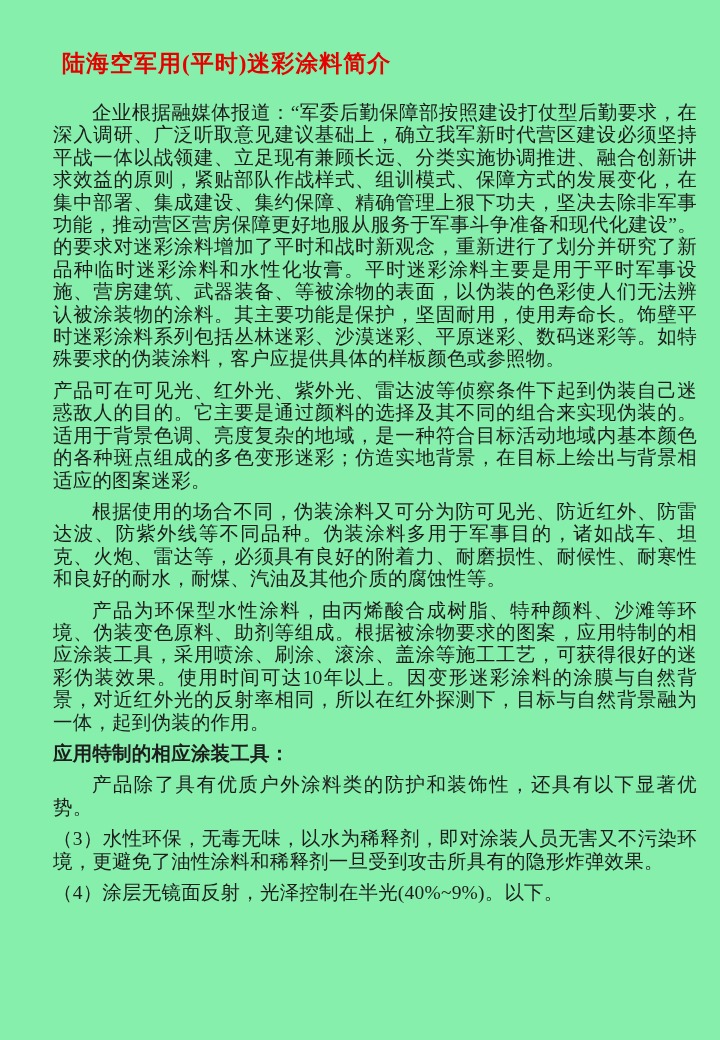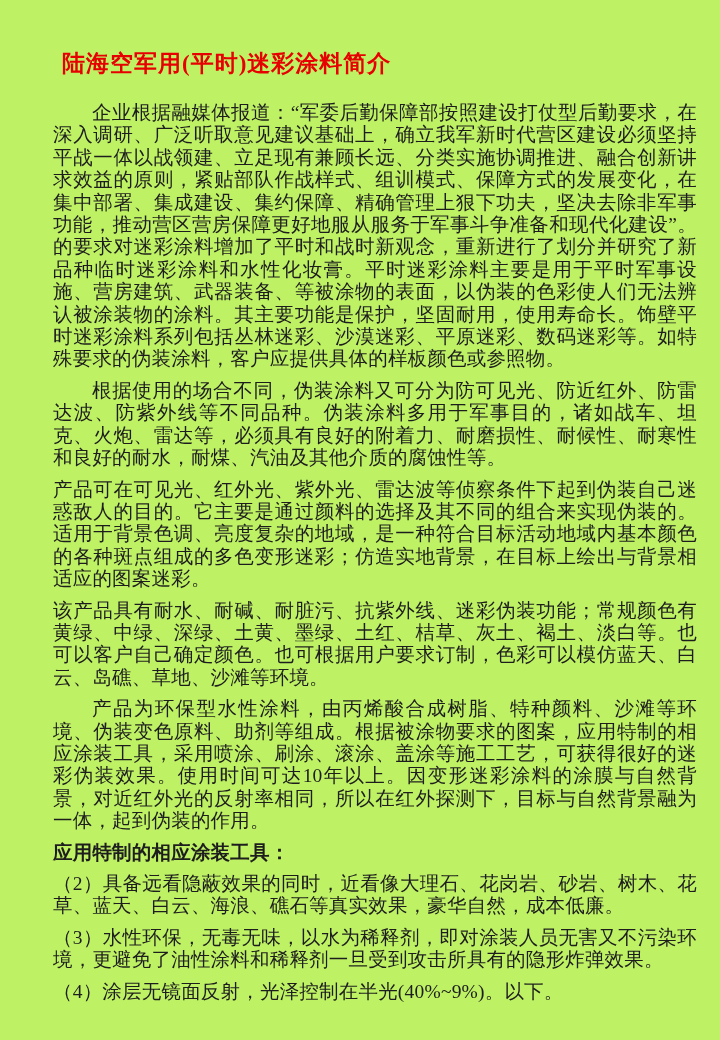--- a/index.html
+++ b/index.html
@@ -4,21 +4,21 @@
 <style>
   html, body {
     margin: 0;
     padding: 0;
     background: #ffffff;
   }
   .page {
     position: relative;
     width: 720px;
     height: 1040px;
-    background: #bef264;
+    background: #86efac;
     overflow: hidden;
     font-family: "Liberation Serif", "DejaVu Serif", serif;
     color: #1d1d1d;
     box-sizing: border-box;
   }
   .content {
     padding: 50px 14px 0 44px;
     box-sizing: border-box;
   }
   .doc-title {
@@ -46,32 +46,31 @@
 </head>
 <body>
 
 <div class="page">
   <div class="content">
 
     <h1 class="doc-title" style="color: rgb(230, 0, 0);">陆海空军用(平时)迷彩涂料简介</h1>
 
     <p class="para indent">企业根据融媒体报道：“军委后勤保障部按照建设打仗型后勤要求，在深入调研、广泛听取意见建议基础上，确立我军新时代营区建设必须坚持平战一体以战领建、立足现有兼顾长远、分类实施协调推进、融合创新讲求效益的原则，紧贴部队作战样式、组训模式、保障方式的发展变化，在集中部署、集成建设、集约保障、精确管理上狠下功夫，坚决去除非军事功能，推动营区营房保障更好地服从服务于军事斗争准备和现代化建设”。的要求对迷彩涂料增加了平时和战时新观念，重新进行了划分并研究了新品种临时迷彩涂料和水性化妆膏。平时迷彩涂料主要是用于平时军事设施、营房建筑、武器装备、等被涂物的表面，以伪装的色彩使人们无法辨认被涂装物的涂料。其主要功能是保护，坚固耐用，使用寿命长。饰壁平时迷彩涂料系列包括丛林迷彩、沙漠迷彩、平原迷彩、数码迷彩等。如特殊要求的伪装涂料，客户应提供具体的样板颜色或参照物。</p>
 
+    <p class="para">产品可在可见光、红外光、紫外光、雷达波等侦察条件下起到伪装自己迷惑敌人的目的。它主要是通过颜料的选择及其不同的组合来实现伪装的。适用于背景色调、亮度复杂的地域，是一种符合目标活动地域内基本颜色的各种斑点组成的多色变形迷彩；仿造实地背景，在目标上绘出与背景相适应的图案迷彩。</p>
+
     <p class="para indent">根据使用的场合不同，伪装涂料又可分为防可见光、防近红外、防雷达波、防紫外线等不同品种。伪装涂料多用于军事目的，诸如战车、坦克、火炮、雷达等，必须具有良好的附着力、耐磨损性、耐候性、耐寒性和良好的耐水，耐煤、汽油及其他介质的腐蚀性等。</p>
 
-    <p class="para">产品可在可见光、红外光、紫外光、雷达波等侦察条件下起到伪装自己迷惑敌人的目的。它主要是通过颜料的选择及其不同的组合来实现伪装的。适用于背景色调、亮度复杂的地域，是一种符合目标活动地域内基本颜色的各种斑点组成的多色变形迷彩；仿造实地背景，在目标上绘出与背景相适应的图案迷彩。</p>
-
-    <p class="para">该产品具有耐水、耐碱、耐脏污、抗紫外线、迷彩伪装功能；常规颜色有黄绿、中绿、深绿、土黄、墨绿、土红、桔草、灰土、褐土、淡白等。也可以客户自己确定颜色。也可根据用户要求订制，色彩可以模仿蓝天、白云、岛礁、草地、沙滩等环境。</p>
 
     <p class="para indent">产品为环保型水性涂料，由丙烯酸合成树脂、特种颜料、沙滩等环境、伪装变色原料、助剂等组成。根据被涂物要求的图案，应用特制的相应涂装工具，采用喷涂、刷涂、滚涂、盖涂等施工工艺，可获得很好的迷彩伪装效果。使用时间可达10年以上。因变形迷彩涂料的涂膜与自然背景，对近红外光的反射率相同，所以在红外探测下，目标与自然背景融为一体，起到伪装的作用。</p>
 
     <p class="para bold">应用特制的相应涂装工具：</p>
 
+    <p class="para indent">产品除了具有优质户外涂料类的防护和装饰性，还具有以下显著优势。</p>
 
 
-    <p class="para">（2）具备远看隐蔽效果的同时，近看像大理石、花岗岩、砂岩、树木、花草、蓝天、白云、海浪、礁石等真实效果，豪华自然，成本低廉。</p>
 
     <p class="para">（3）水性环保，无毒无味，以水为稀释剂，即对涂装人员无害又不污染环境，更避免了油性涂料和稀释剂一旦受到攻击所具有的隐形炸弹效果。</p>
 
     <p class="para">（4）涂层无镜面反射，光泽控制在半光(40%~9%)。以下。</p>
 
   </div>
 </div>
 
 </body></html>

